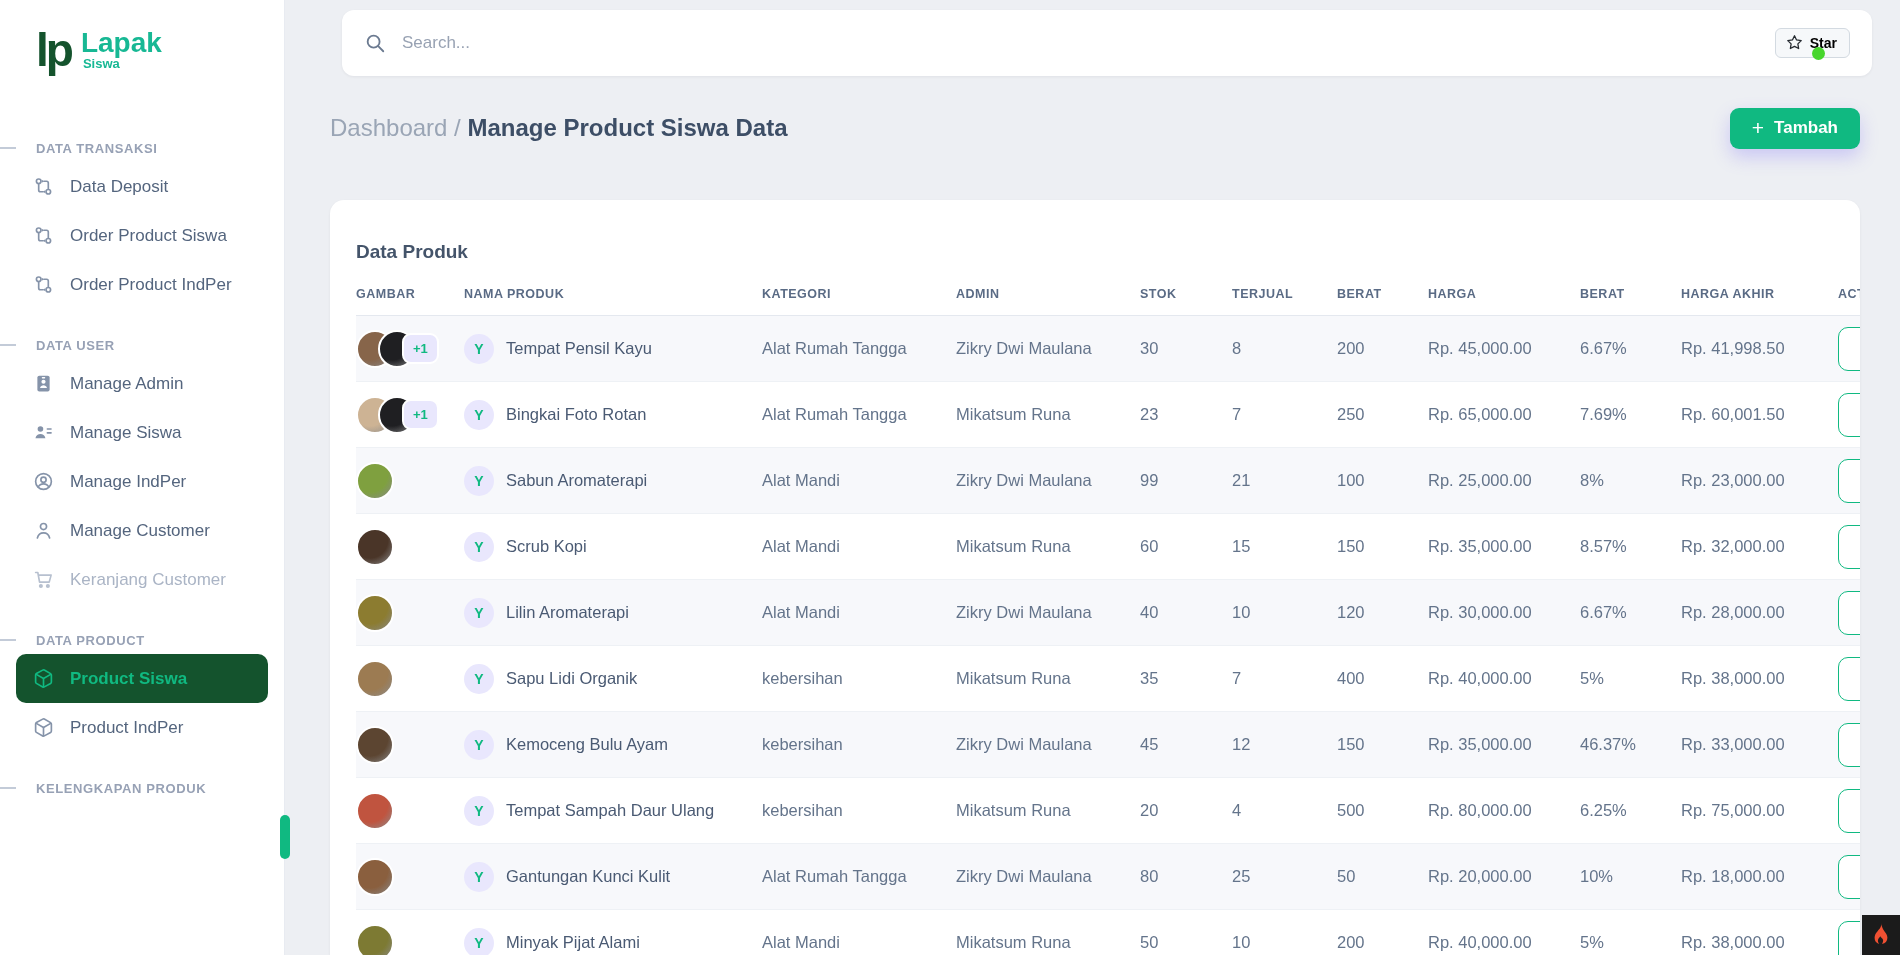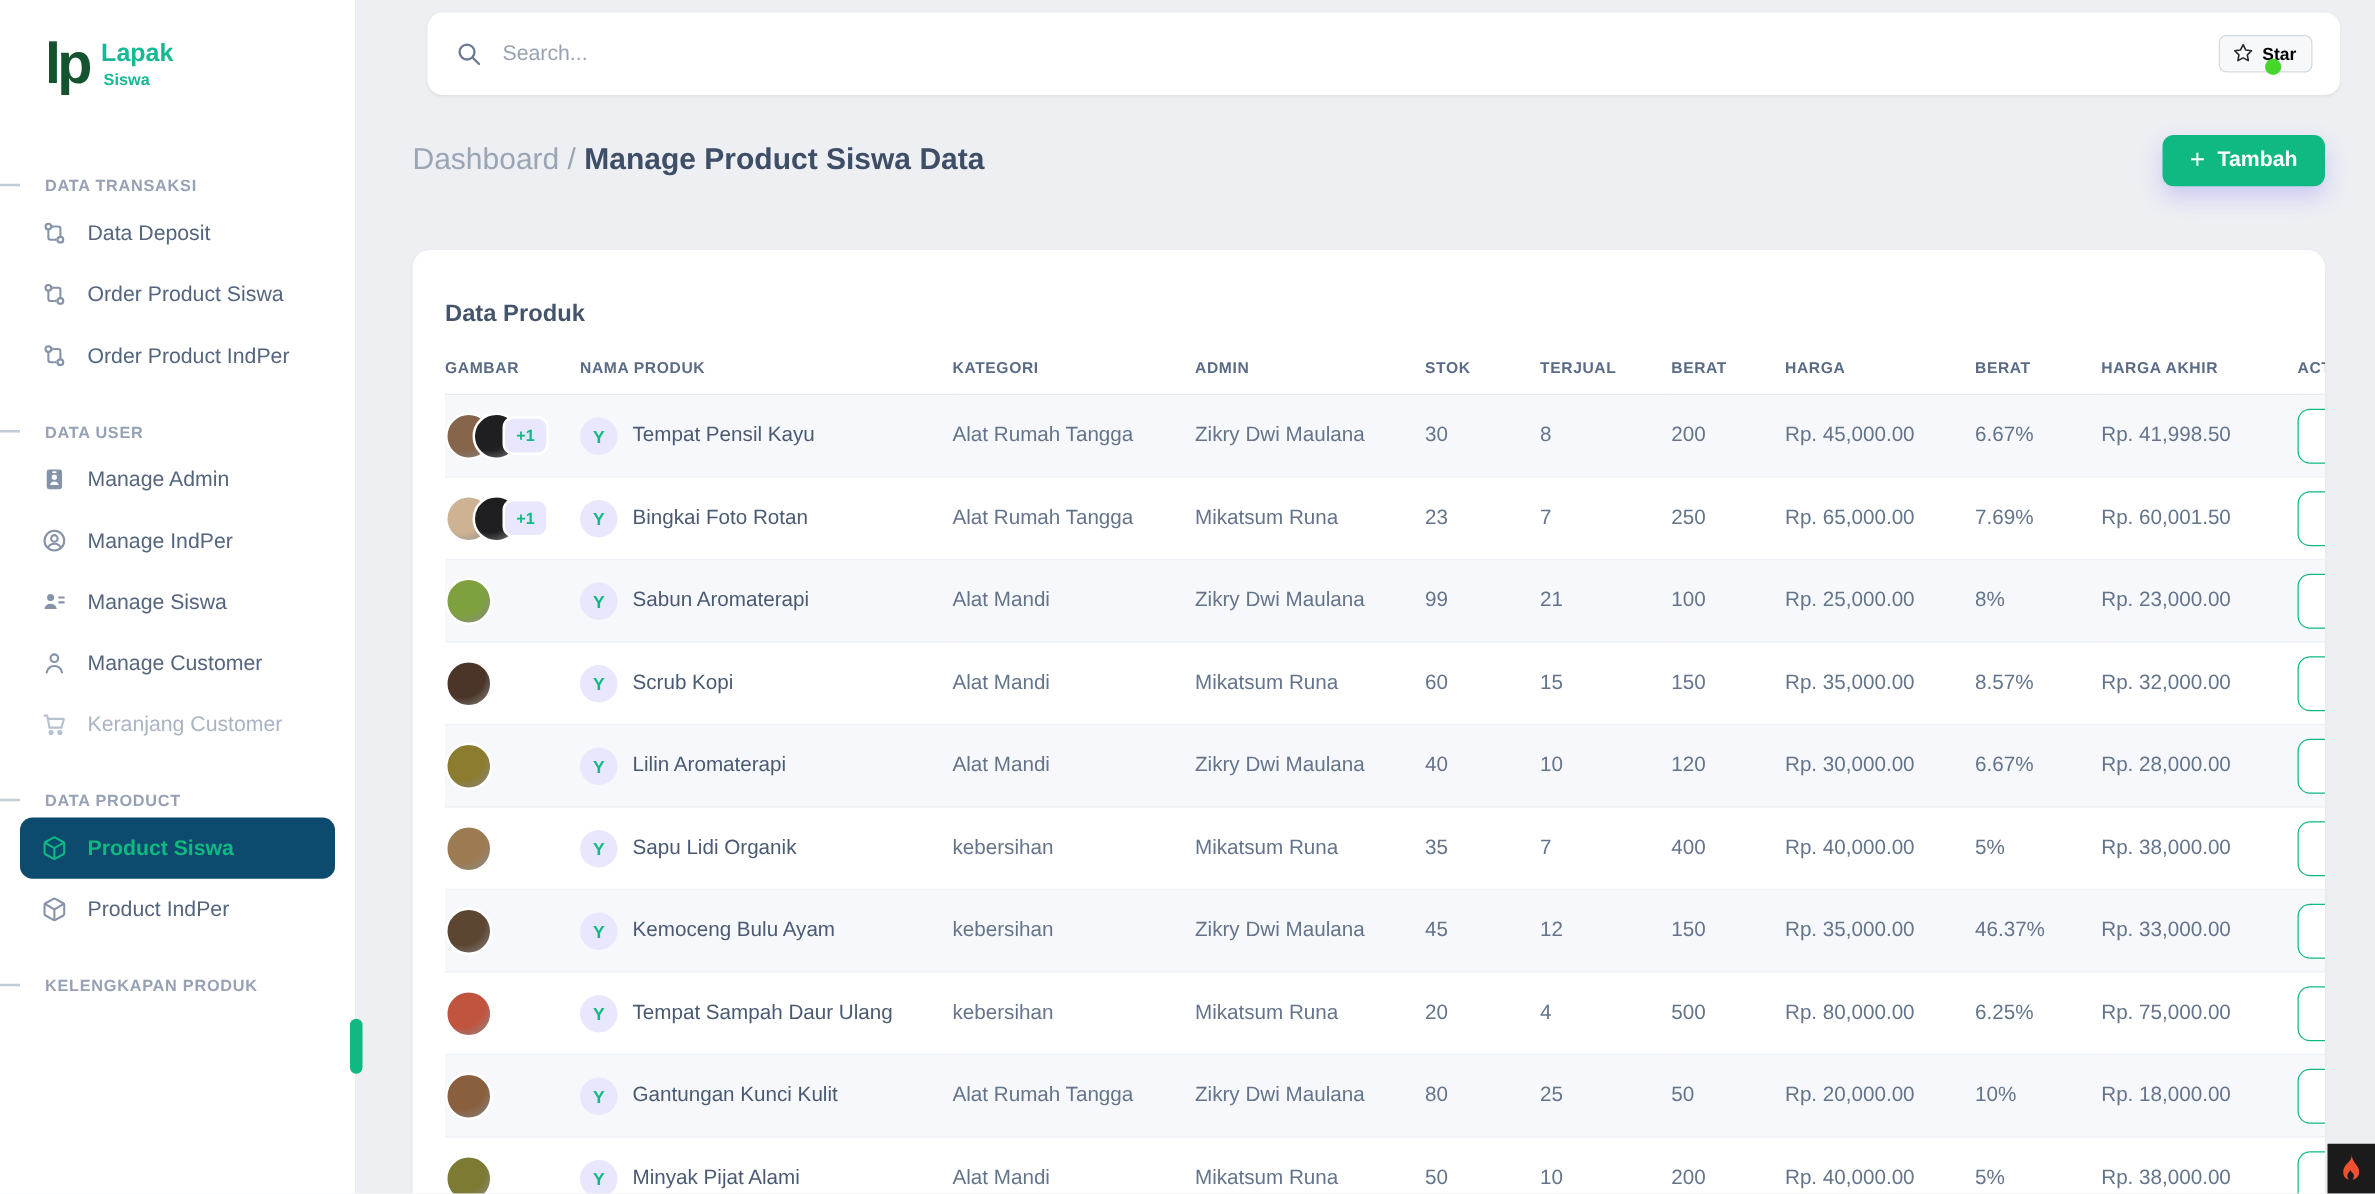--- a/index.html
+++ b/index.html
@@ -5,26 +5,26 @@
   * { margin:0; padding:0; box-sizing:border-box; }
   html,body { width:1900px; height:955px; overflow:hidden; }
   body { font-family:"Liberation Sans", sans-serif; }
   .app { position:relative; width:1900px; height:955px; background:#edeff3; overflow:hidden; }
 
   
   .sidebar { position:absolute; left:0; top:0; width:285px; height:955px; background:#ffffff; border-right:1px solid #e8ebf1; z-index:3; }
   .logo-block { height:112px; padding:24px 0 0 36px; display:flex; align-items:flex-start; }
   .logo-mark { font-size:46px; font-weight:800; color:#14532d; letter-spacing:-3px; line-height:52px; }
   .logo-text { margin-left:10px; margin-top:4px; }
-  .logo-name { font-size:20px; font-weight:800; color:#17b894; line-height:30px; }
+  .logo-name { font-size:28px; font-weight:800; color:#17b894; line-height:30px; }
   .logo-sub { font-size:13px; font-weight:600; color:#17b894; margin-left:2px; margin-top:-2px; }
   .nav-item { height:49px; margin:0 16px; padding:0 16px; display:flex; align-items:center; gap:16px; border-radius:10px; color:#54657e; font-size:17px; cursor:pointer; }
   .nav-item .nav-icon { width:22px; height:22px; color:#8593a9; flex:0 0 22px; display:flex; align-items:center; justify-content:center; }
   .nav-item .nav-icon svg { width:21px; height:21px; }
-  .nav-item.active { background:#0c4a6e; color:#10b981; font-weight:700; }
+  .nav-item.active { background:#14532d; color:#10b981; font-weight:700; }
   .nav-item.active .nav-icon { color:#10b981; }
   .nav-item.muted { color:#aab4c5; }
   .nav-item.muted .nav-icon { color:#b7c0cf; }
   .side-section { margin-top:22px; height:28px; display:flex; align-items:center; position:relative; }
   .side-section .dash { position:absolute; left:0; top:13px; width:16px; height:2px; background:#c3cbd8; }
   .side-section .sec-label { margin-left:36px; font-size:13px; font-weight:700; color:#97a1b5; letter-spacing:.6px; }
   .active-bar { position:absolute; left:280px; width:10px; height:44px; background:#10b981; border-radius:6px; z-index:4; }
 
   
   .main { position:absolute; left:330px; top:0; width:1530px; height:955px; }
@@ -138,39 +138,39 @@
                   <circle cx="12" cy="10" r="2.4" fill="#fff"></circle>
                   <path d="M8 17.2c.5-2.2 2.2-3.2 4-3.2s3.5 1 4 3.2z" fill="#fff"></path>
                   <rect x="10" y="4.6" width="4" height="1.6" rx=".8" fill="#fff"></rect>
                 </svg>
               </span>
     <span class="nav-label">Manage Admin</span>
   </div>
 
   <div class="nav-item">
     <span class="nav-icon">
-                <svg viewBox="0 0 24 24" fill="none" stroke="currentColor" stroke-width="1.9">
-                  <circle cx="12" cy="12" r="9"></circle>
-                  <circle cx="12" cy="10" r="3"></circle>
-                  <path d="M5.8 18.6c1.3-2.6 3.6-3.8 6.2-3.8s4.9 1.2 6.2 3.8"></path>
-                </svg>
-              </span>
-    <span class="nav-label">Manage IndPer</span>
-  </div>
-
-  <div class="nav-item">
-    <span class="nav-icon">
                 <svg viewBox="0 0 24 24" fill="currentColor">
                   <circle cx="8.5" cy="8" r="3.2"></circle>
                   <path d="M2.8 18.5c.7-3.2 3-4.7 5.7-4.7s5 1.5 5.7 4.7z"></path>
                   <rect x="15.5" y="7" width="6" height="1.9" rx=".9"></rect>
                   <rect x="15.5" y="11.5" width="6" height="1.9" rx=".9"></rect>
                 </svg>
               </span>
     <span class="nav-label">Manage Siswa</span>
+  </div>
+
+  <div class="nav-item">
+    <span class="nav-icon">
+                <svg viewBox="0 0 24 24" fill="none" stroke="currentColor" stroke-width="1.9">
+                  <circle cx="12" cy="12" r="9"></circle>
+                  <circle cx="12" cy="10" r="3"></circle>
+                  <path d="M5.8 18.6c1.3-2.6 3.6-3.8 6.2-3.8s4.9 1.2 6.2 3.8"></path>
+                </svg>
+              </span>
+    <span class="nav-label">Manage IndPer</span>
   </div>
 
   <div class="nav-item">
     <span class="nav-icon">
                 <svg viewBox="0 0 24 24" fill="none" stroke="currentColor" stroke-width="1.9" stroke-linecap="round">
                   <circle cx="12" cy="7.5" r="3.5"></circle>
                   <path d="M5 20.5c1-4 3.8-5.8 7-5.8s6 1.8 7 5.8"></path>
                 </svg>
               </span>
     <span class="nav-label">Manage Customer</span>

